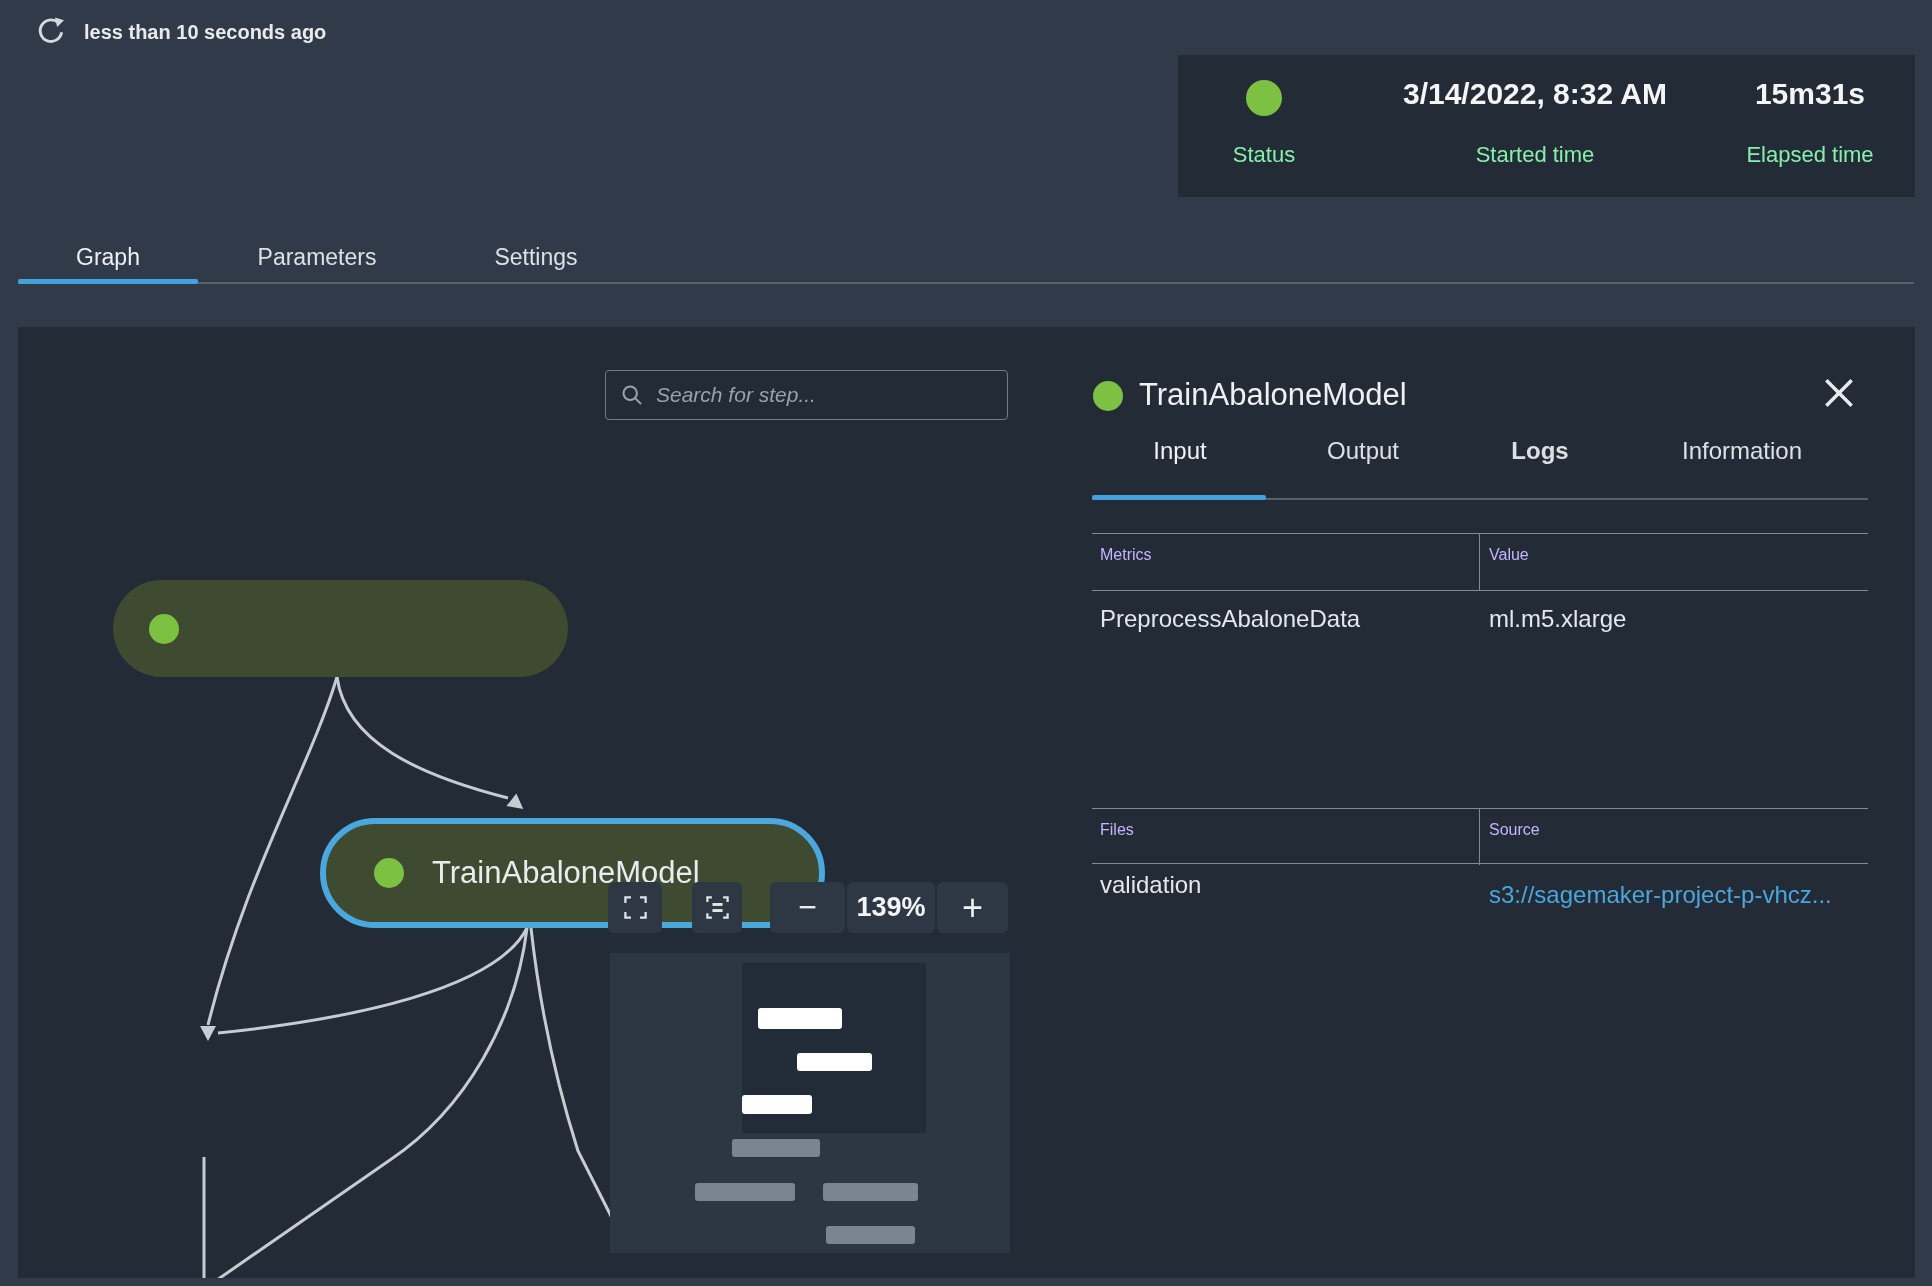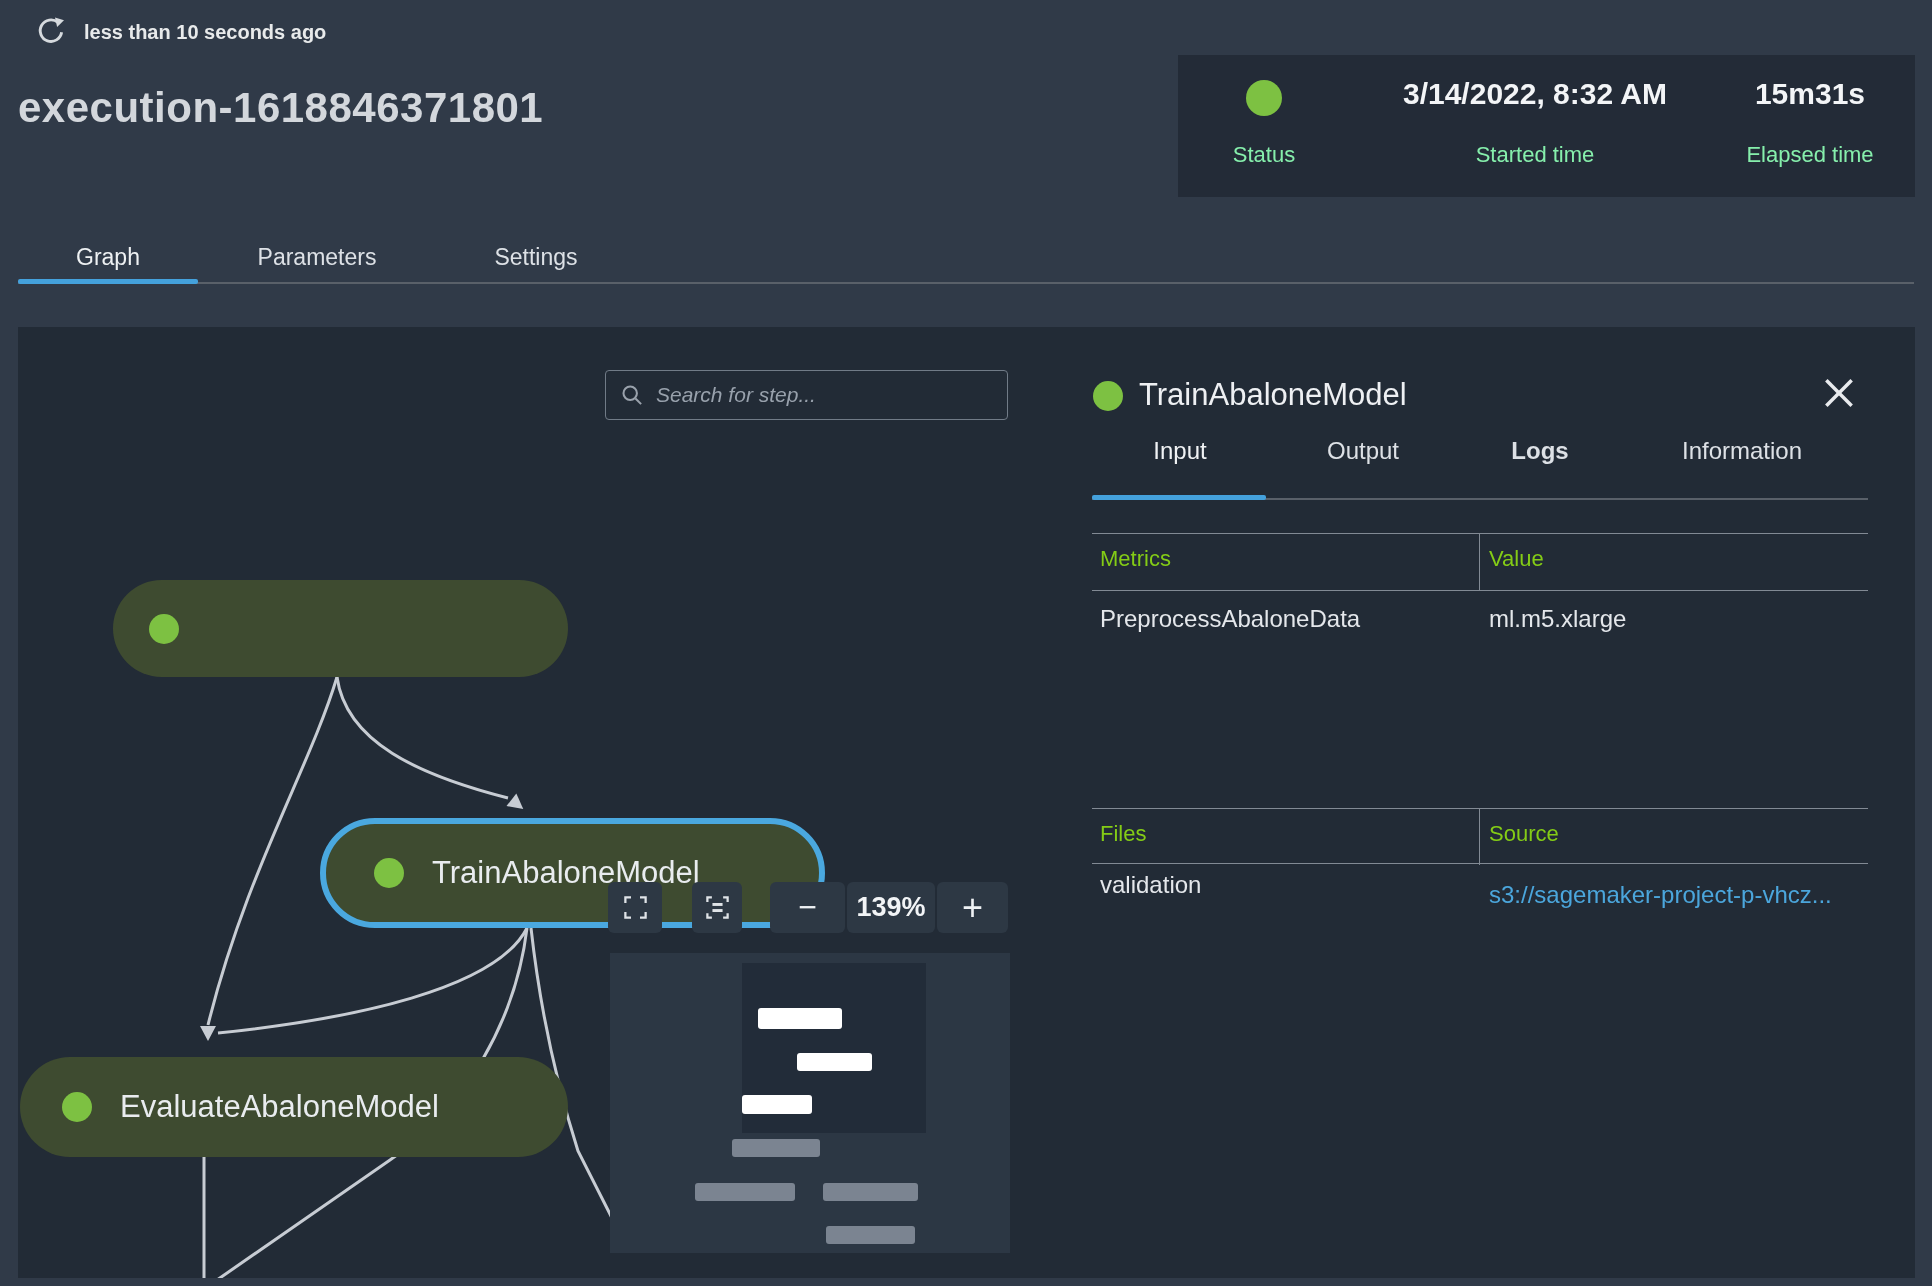--- a/index.html
+++ b/index.html
@@ -80,37 +80,36 @@
   .dp-tab.active { color:#f0f2f4; }
   .dp-tab-input { left:37px; }
   .dp-tab-output { left:220px; }
   .dp-tab-logs { left:397px;font-weight:bold; }
   .dp-tab-information { left:599px; }
   .dp-tab-line { position:absolute; left:37px; top:171px; width:776px; height:2px; background:#596069; }
   .dp-tab-active-bar { position:absolute; left:37px; top:168px; width:174px; height:5px; background:#44A1DC; border-radius:2px; z-index:2; }
 
   .hline { position:absolute; left:37px; width:776px; height:1px; background:#828a94; }
   .vline { position:absolute; left:424px; width:1px; background:#828a94; }
-  .th-cell { position:absolute; font-size:22px; color:#84cc16; }
+  .th-cell { position:absolute; font-size:16px; color:#c4b5fd; }
   .td-cell { position:absolute; font-size:24px; color:#e4e7eb; }
   .td-link { color:#4BA6DC; cursor:pointer; text-decoration:none; }
 </style>
 </head>
 <body>
 
 <div class="page">
 
   <div class="refresh-btn">
     <svg viewBox="0 0 24 24" width="30" height="30">
       <path d="M 20.5 13 A 8.6 8.6 0 1 1 17.6 5.2" fill="none" stroke="#d6dade" stroke-width="2.3"></path>
       <polygon points="15.2,1.2 22.4,3.4 16.9,8.8" fill="#d6dade"></polygon>
     </svg>
   </div>
   <div class="refresh-label">less than 10 seconds ago</div>
-  <div class="exec-title">execution-1618846371801</div>
 
   <div class="status-card">
     <div class="status-dot-big"></div>
     <div class="sc-value sc-started-value">3/14/2022, 8:32 AM</div>
     <div class="sc-value sc-elapsed-value">15m31s</div>
     <div class="sc-label sc-status-label">Status</div>
     <div class="sc-label sc-started-label">Started time</div>
     <div class="sc-label sc-elapsed-label">Elapsed time</div>
   </div>
 
@@ -143,24 +142,20 @@
       <input class="search-input" type="text" placeholder="Search for step..." style="">
     </div>
 
     <div class="node node-preprocess">
       <span class="node-dot"></span>
     </div>
     <div class="node node-train">
       <span class="node-dot"></span>
       <span class="node-label">TrainAbaloneModel</span>
     </div>
-    <div class="node node-evaluate">
-      <span class="node-dot"></span>
-      <span class="node-label">EvaluateAbaloneModel</span>
-    </div>
 
     <div class="zoom-btn btn-fullscreen">
       <svg viewBox="0 0 24 24" width="27" height="27" fill="none" stroke="#dfe3e7" stroke-width="2">
         <path d="M3 8 V3 H8"></path>
           <path d="M16 3 H21 V8"></path>
           <path d="M21 16 V21 H16"></path>
           <path d="M8 21 H3 V16"></path>
       </svg>
     </div>
     <div class="zoom-btn btn-fit">

